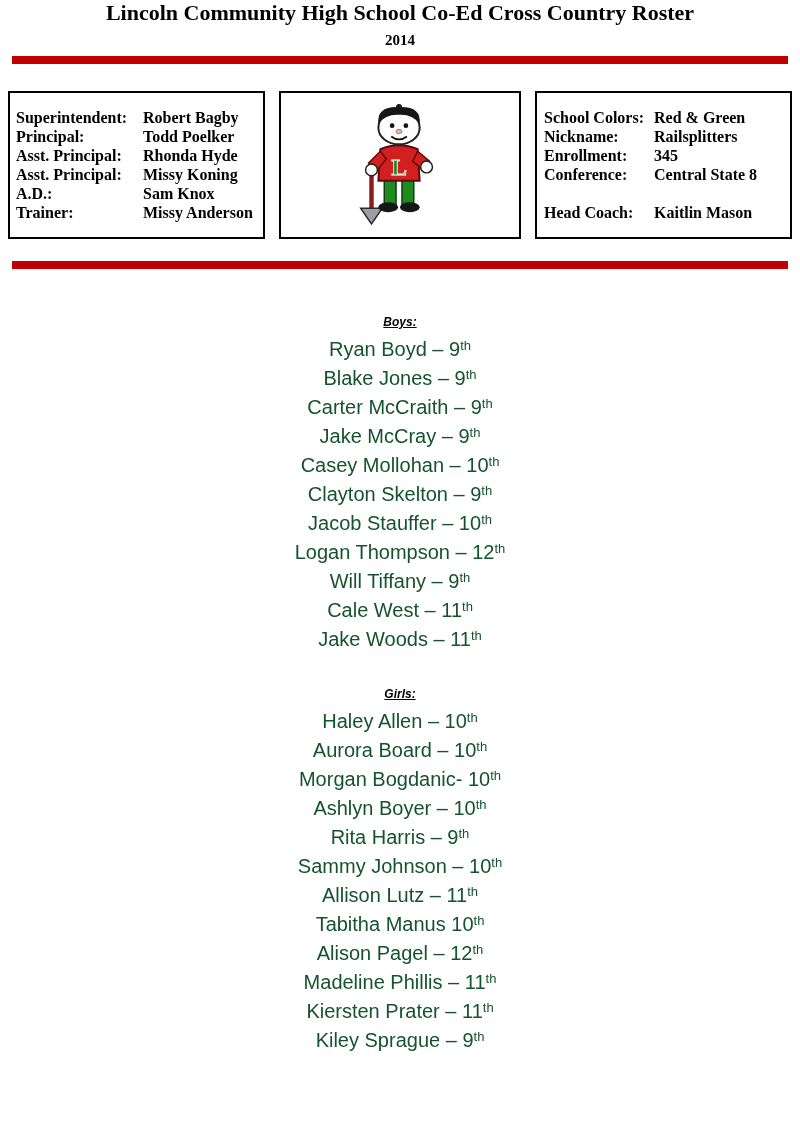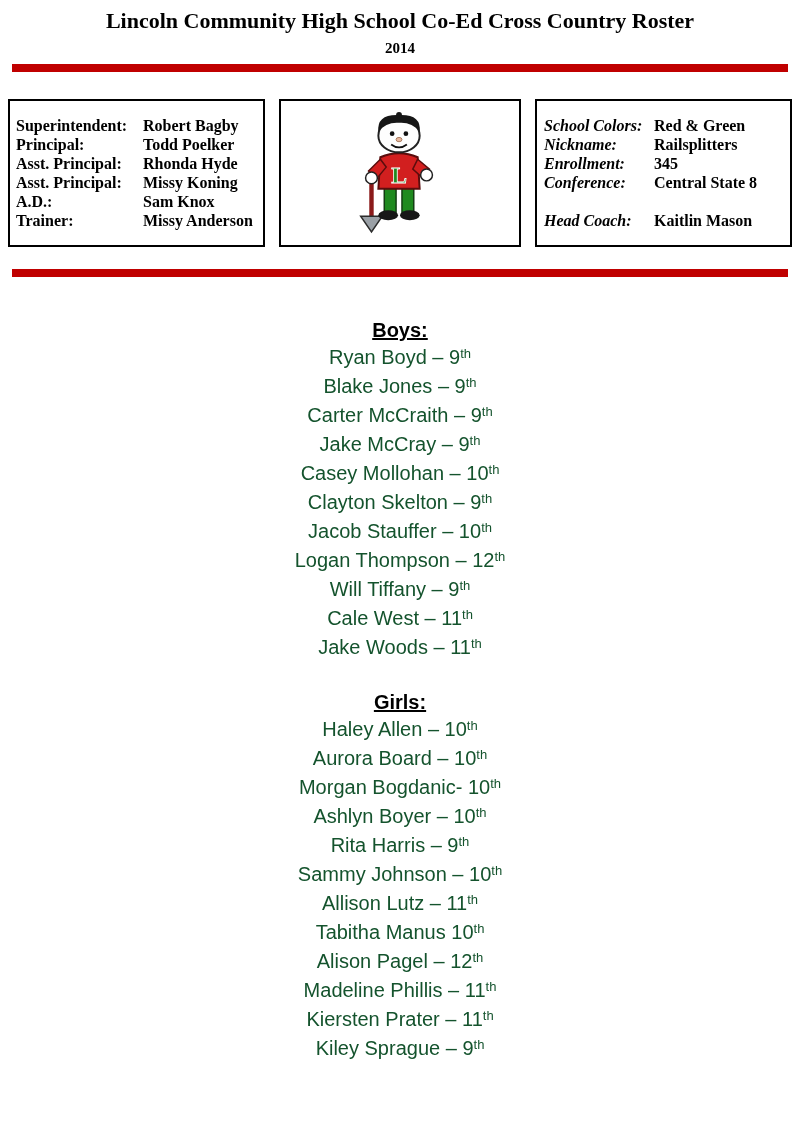--- a/index.html
+++ b/index.html
@@ -5,21 +5,21 @@
   * { margin: 0; padding: 0; box-sizing: border-box; }
   html, body { background: #ffffff; }
   body {
     width: 800px;
     height: 1134px;
     margin: 0 auto;
     font-family: "Liberation Serif", serif;
     color: #000;
     overflow: hidden;
   }
-  .page { width: 800px; height: 1134px; padding-top: 8px; }
+  .page { width: 800px; height: 1134px; padding-top: 0; }
 
   .title {
     text-align: center;
     font-weight: bold;
     font-size: 22px;
     line-height: 26px;
   }
   .year {
     text-align: center;
     font-weight: bold;
@@ -58,32 +58,33 @@
   .info-box.school { flex: 0 0 257px; padding-left: 7px; }
 
   .kv {
     display: flex;
     font-weight: bold;
     font-size: 16px;
     line-height: 19px;
     white-space: nowrap;
   }
   .staff .kv .label { width: 127px; flex: 0 0 127px; }
-  .school .kv .label { width: 110px; flex: 0 0 110px; font-style: italic; }
+  .school .kv .label { width: 110px; flex: 0 0 110px; }
   .school .kv:last-child { margin-top: 19px; }
 
   .roster { text-align: center; font-family: "Liberation Sans", sans-serif; }
   .section-heading {
     display: inline-block;
-    font-size: 20px;
+    font-size: 12px;
     font-weight: bold;
     text-decoration: underline;
     line-height: 24px;
     margin-top: 41px;
     margin-bottom: 2px;
+    font-style: italic;
   }
   .section-heading.girls { margin-top: 27px; text-align: right; }
   .roster-line {
     font-size: 20px;
     line-height: 27px;
     color: #14532d;
   }
   .roster-line sup {
     font-size: 13px;
     position: relative;

